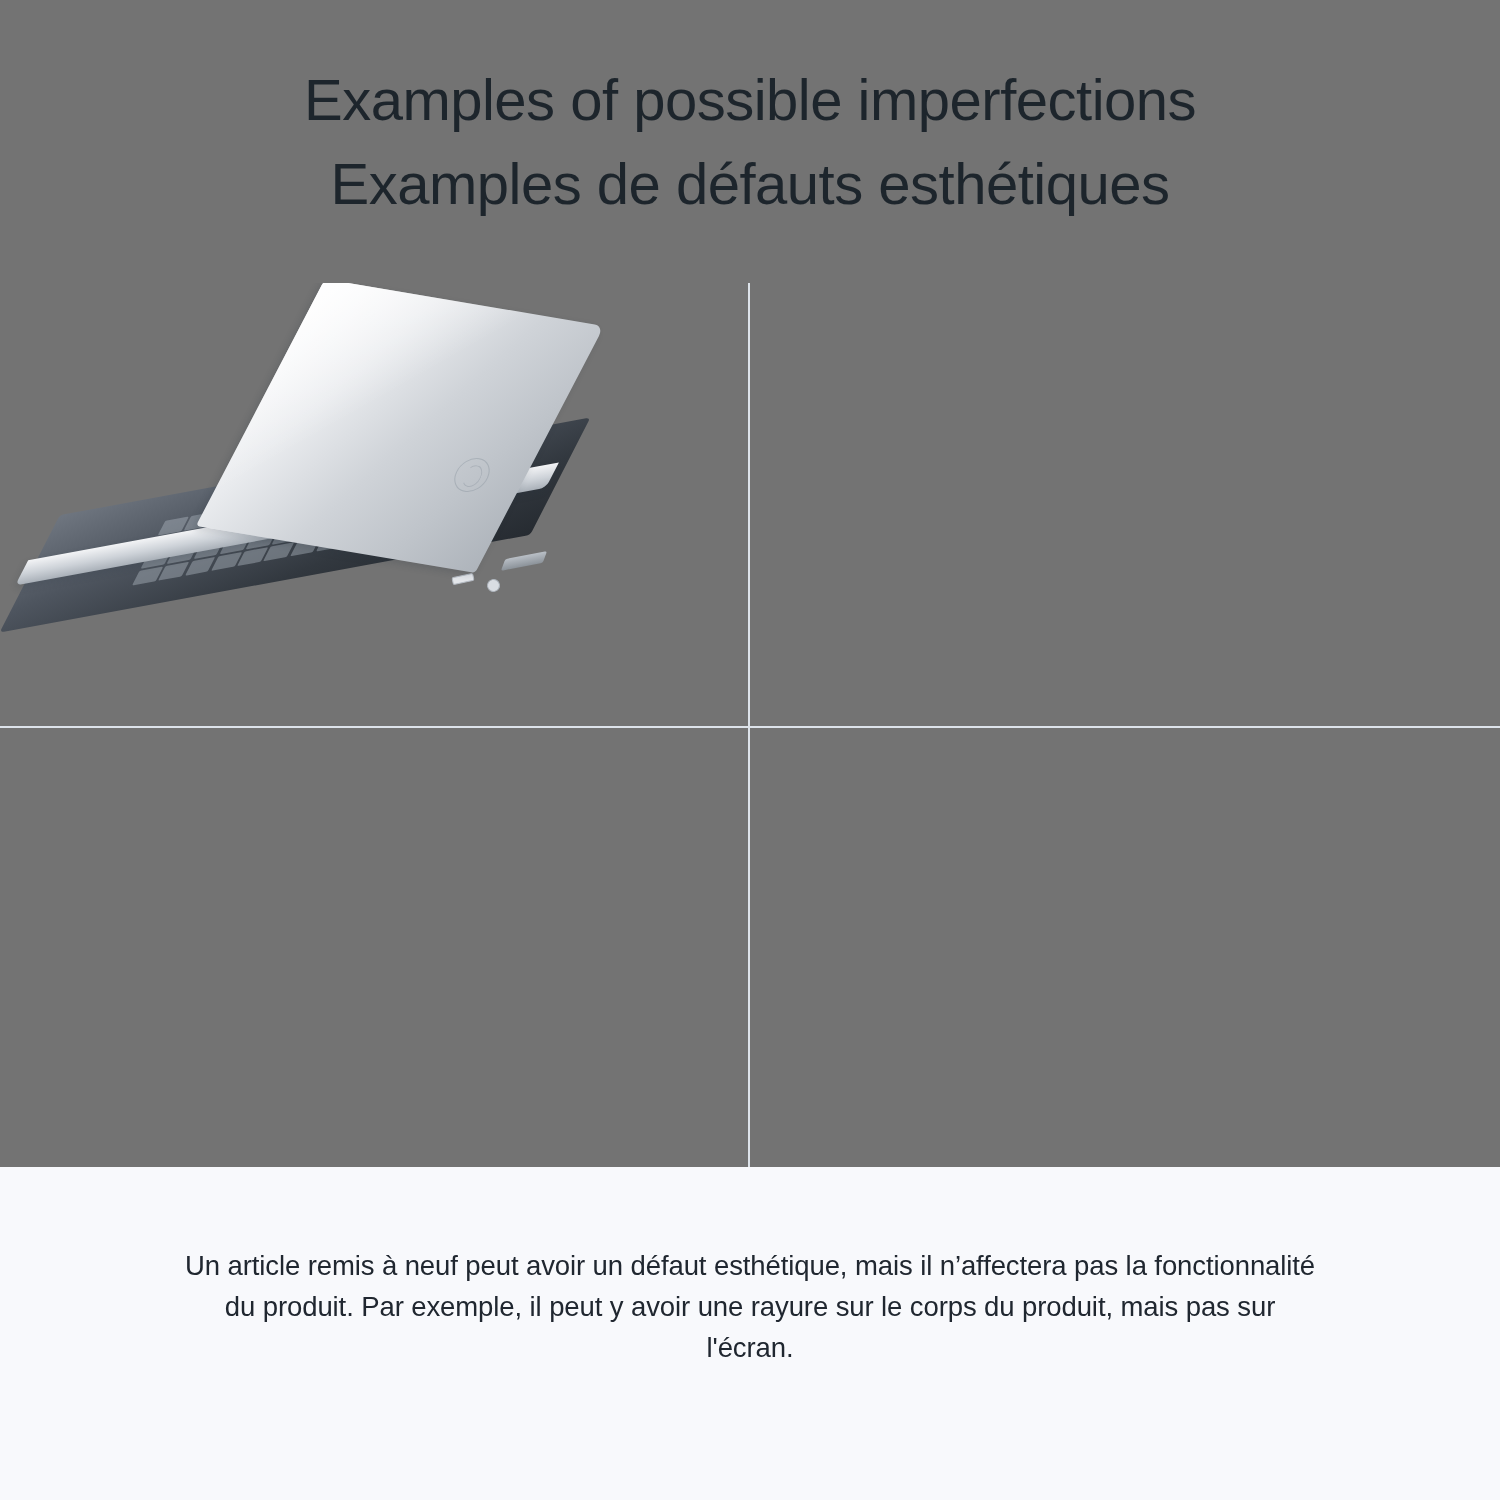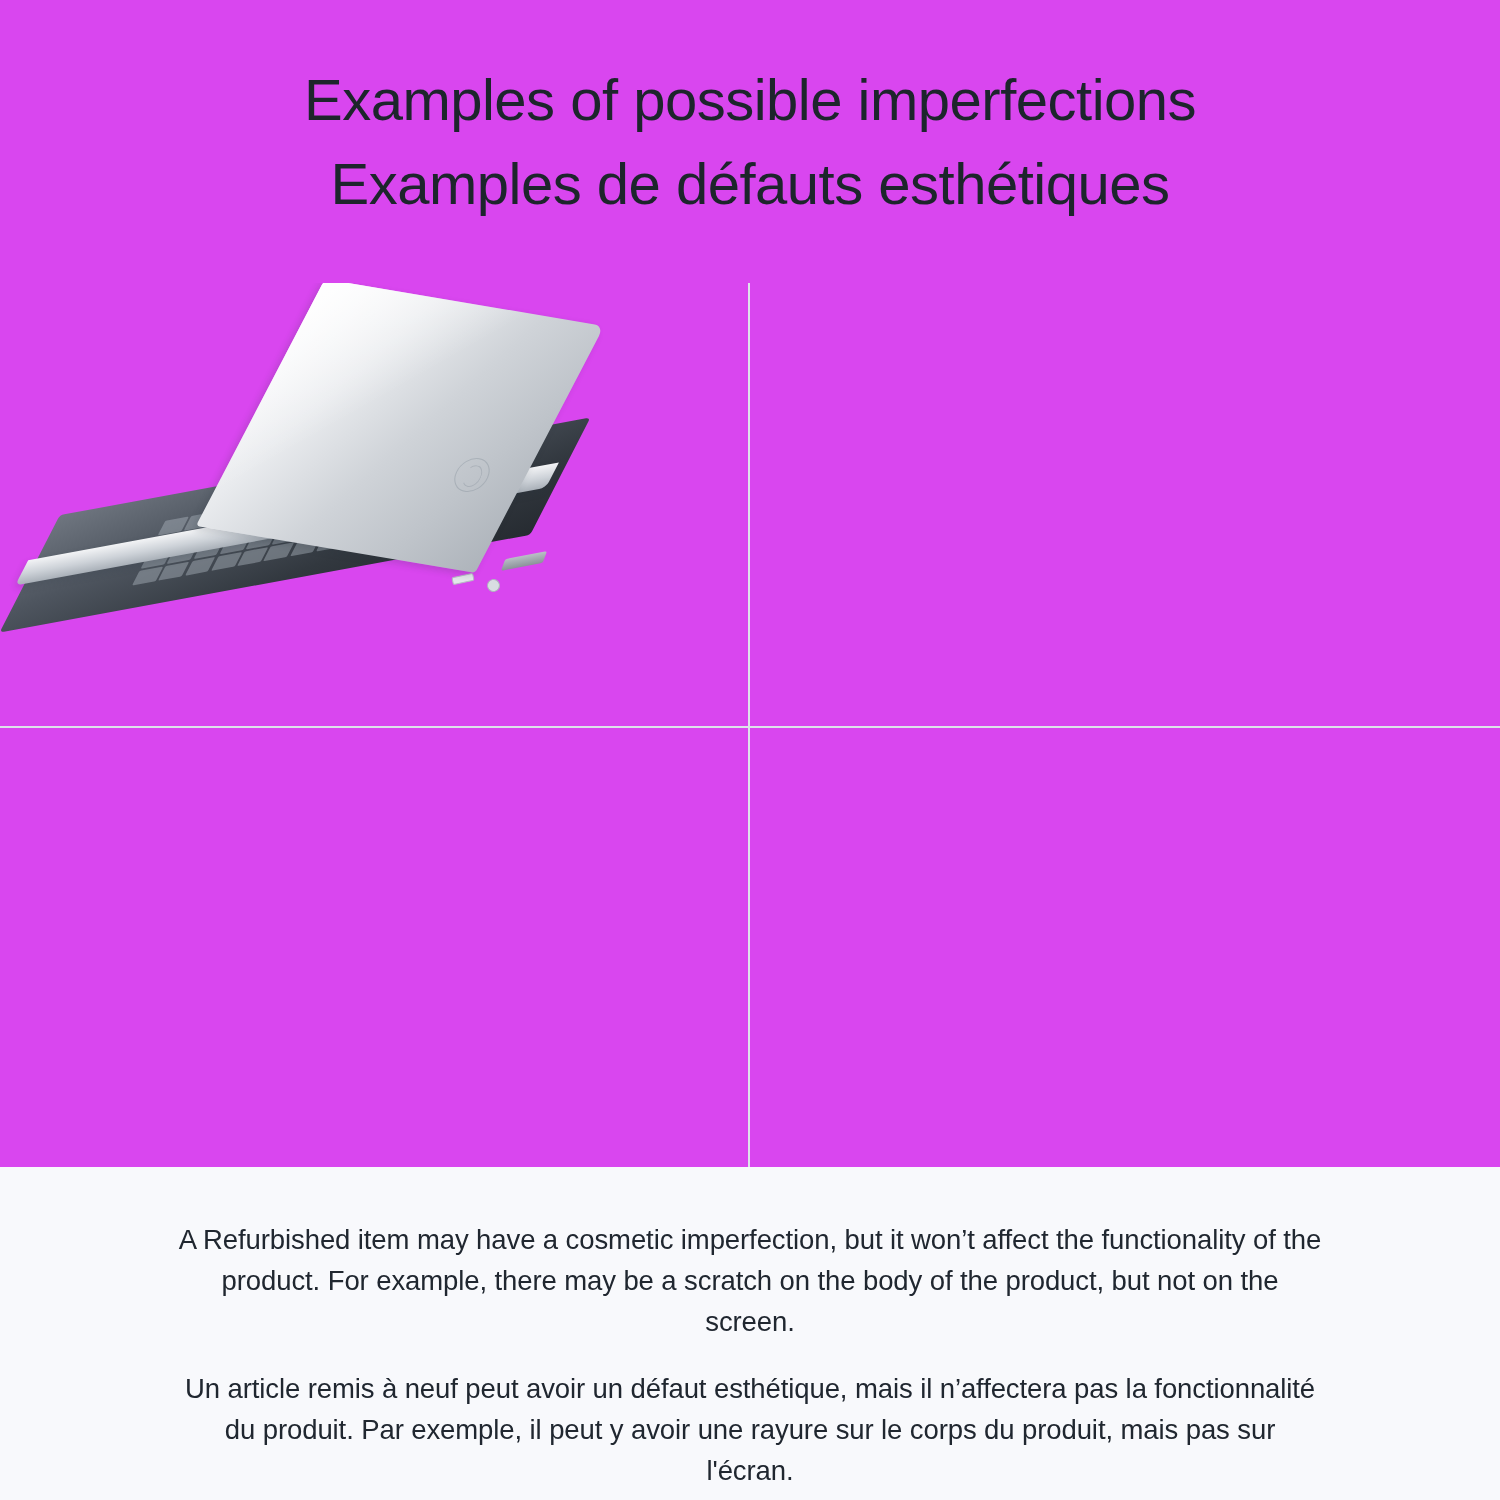--- a/index.html
+++ b/index.html
@@ -2,21 +2,21 @@
 <html><head>
 <meta charset="utf-8">
 <style>
   * { box-sizing: border-box; margin: 0; padding: 0; }
   html, body {
     width: 1500px; height: 1500px;
     background: #ffffff;
     font-family: "Liberation Sans", sans-serif;
     overflow: hidden;
   }
-  #page { position: relative; width: 1500px; height: 1500px; background:#d946ef; }
+  #page { position: relative; width: 1500px; height: 1500px; background:#737373; }
 
   
   .title-block {
     position: absolute; top: 58px; left: 0; width: 1500px;
     text-align: center;
   }
   .title-line {
     font-size: 58px;
     line-height: 84px;
     color: #1d252c;
@@ -238,17 +238,16 @@
 
     <div class="cell cell-br">
       
     </div>
 
     <div class="divider-v"></div>
     <div class="divider-h"></div>
   </div>
 
   <div class="footer">
-    <p class="en">A Refurbished item may have a cosmetic imperfection, but it won’t affect the functionality of the product. For example, there may be a scratch on the body of the product, but not on the screen.</p>
     <p class="fr">Un article remis à neuf peut avoir un défaut esthétique, mais il n’affectera pas la fonctionnalité du produit. Par exemple, il peut y avoir une rayure sur le corps du produit, mais pas sur l'écran.</p>
   </div>
 
 </div>
 
 </body></html>

